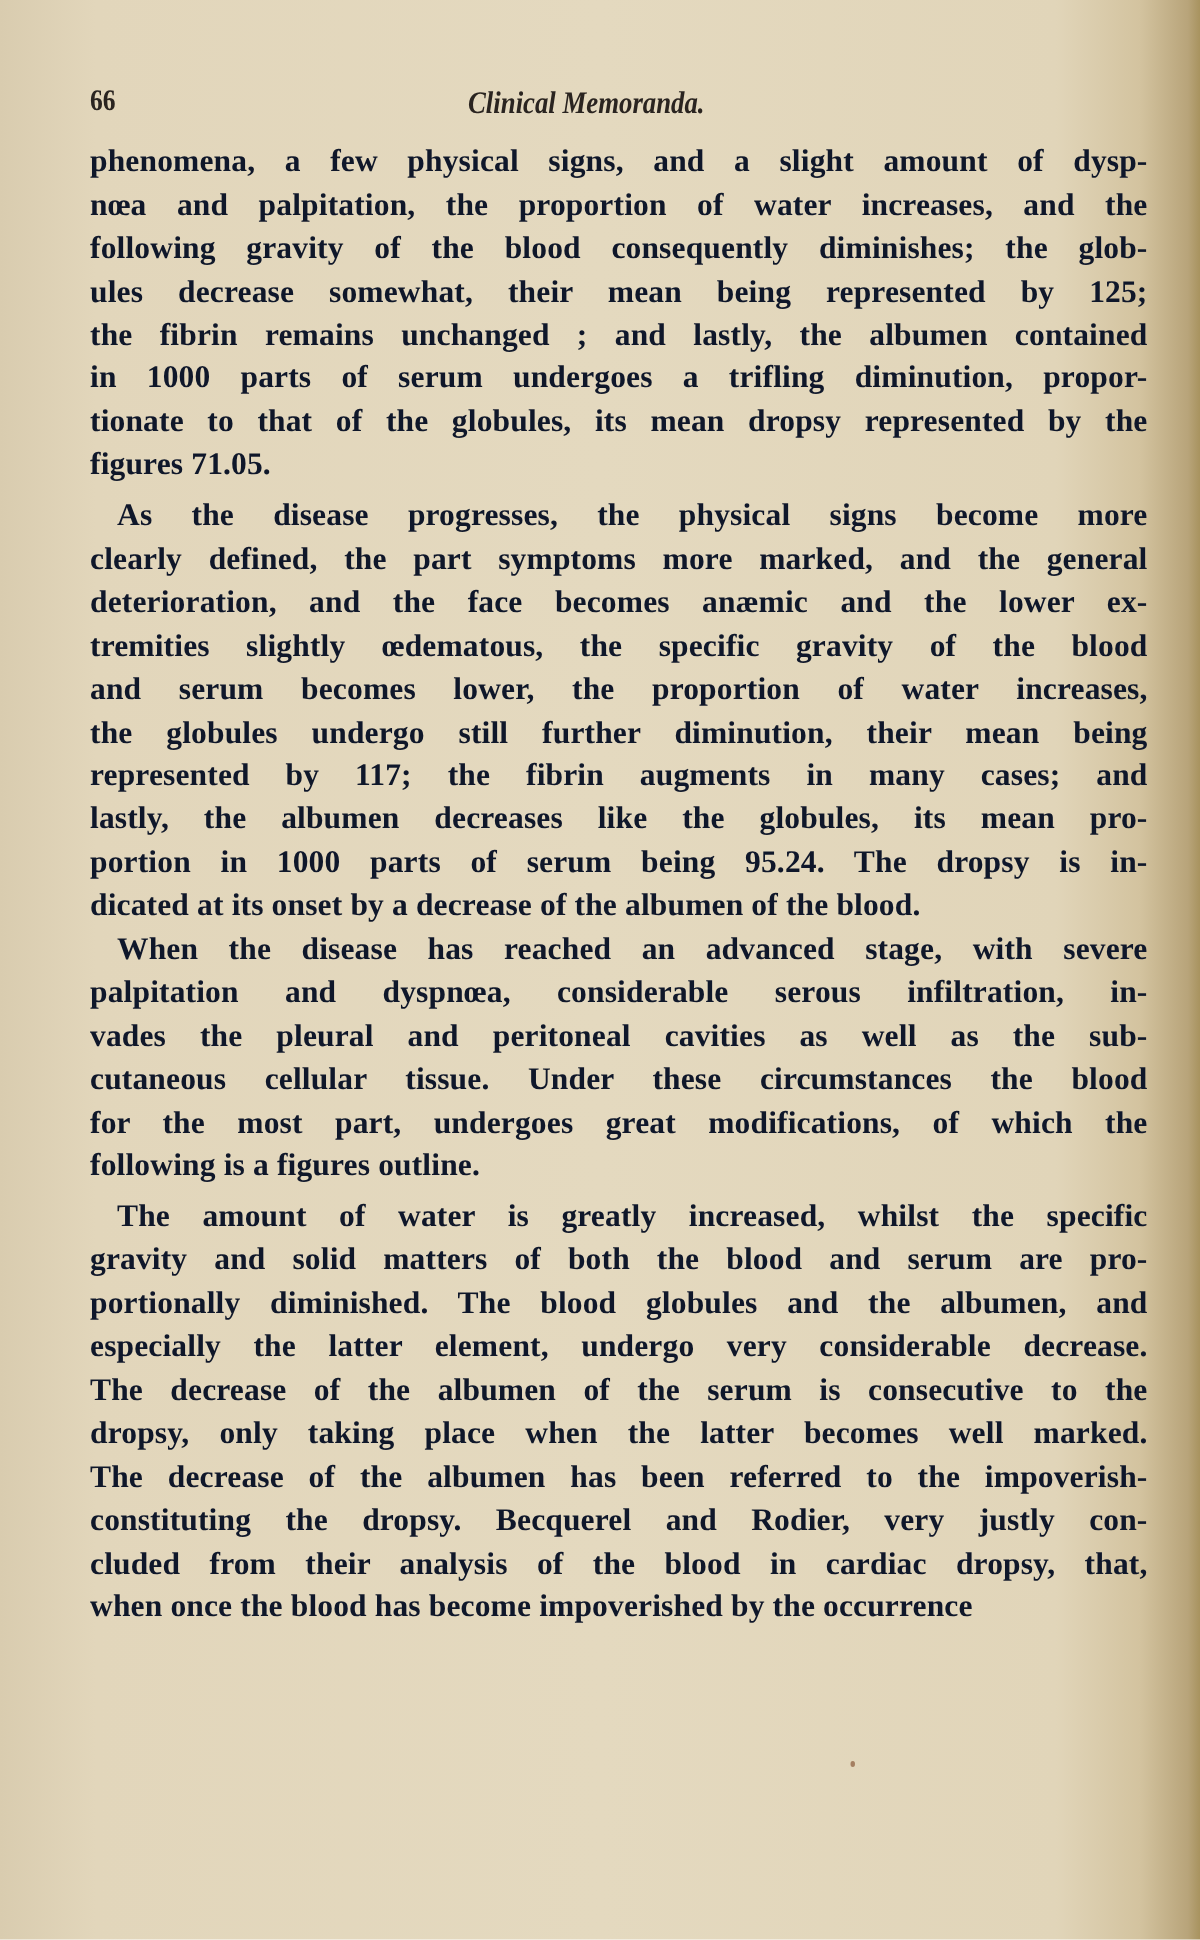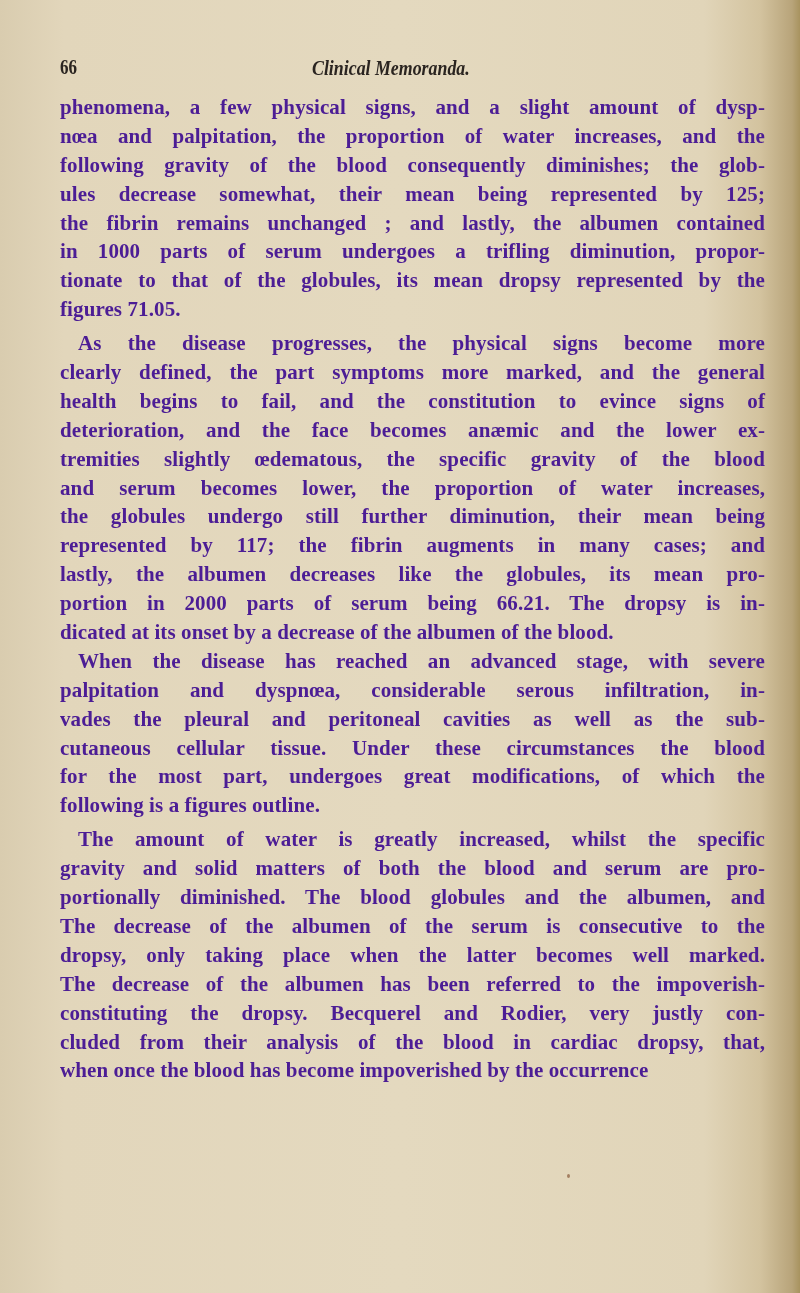--- a/index.html
+++ b/index.html
@@ -12,21 +12,21 @@
   }
   .page { position:absolute; left:0; top:0; width:800px; height:1293px; }
   .running-head { position:absolute; top:56px; left:0; width:792px; height:30px; }
   .page-number { position:absolute; left:60px; top:0; font-size:20px; font-family:"Liberation Serif", serif; font-weight:bold; transform:scaleX(0.85); transform-origin:left; }
   .running-title { position:absolute; left:312px; top:0; font-size:21px; font-style:italic; font-family:"Liberation Serif", serif; font-weight:bold; transform:scaleX(0.85); transform-origin:left; }
   .body-text { position:absolute; left:60px; top:93px; width:705px; }
   .line {
     display:block; height:28.9px; line-height:28.9px;
     font-size:21px; font-family:"Liberation Serif", serif; font-weight:bold;
     white-space:nowrap; text-align:justify; text-align-last:justify;
-    letter-spacing:0.1px; color:#4c1d95;
+    letter-spacing:0.1px; color:#0f172a;
   }
   .line.last { text-align-last:left; }
   .line.indent { padding-left:18px; }
   .para-gap { height:5px; }
   .speck { position:absolute; width:3px; height:4px; border-radius:50%; background:#8a5a3a; opacity:0.7; }
 </style>
 </head>
 <body>
 
 <div class="page">
@@ -43,43 +43,43 @@
         <span class="line">ules decrease somewhat, their mean being represented by 125;</span>
         <span class="line">the fibrin remains unchanged ; and lastly, the albumen contained</span>
         <span class="line">in 1000 parts of serum undergoes a trifling diminution, propor-</span>
         <span class="line">tionate to that of the globules, its mean dropsy represented by the</span>
         <span class="line last">figures 71.05.</span>
       </div>
       <div class="para-gap"></div>
       <div class="paragraph">
         <span class="line indent">As the disease progresses, the physical signs become more</span>
         <span class="line">clearly defined, the part symptoms more marked, and the general</span>
-        <span class="line">health begins to fail, and the constitution to evince signs of</span>
         <span class="line">deterioration, and the face becomes anæmic and the lower ex-</span>
         <span class="line">tremities slightly œdematous, the specific gravity of the blood</span>
         <span class="line">and serum becomes lower, the proportion of water increases,</span>
         <span class="line">the globules undergo still further diminution, their mean being</span>
         <span class="line">represented by 117; the fibrin augments in many cases; and</span>
         <span class="line">lastly, the albumen decreases like the globules, its mean pro-</span>
-        <span class="line">portion in 2000 parts of serum being 66.21. The dropsy is in-</span>
+        <span class="line">portion in 1000 parts of serum being 95.24. The dropsy is in-</span>
         <span class="line last">dicated at its onset by a decrease of the albumen of the blood.</span>
       </div>
       <div class="paragraph">
         <span class="line indent">When the disease has reached an advanced stage, with severe</span>
         <span class="line">palpitation and dyspnœa, considerable serous infiltration, in-</span>
         <span class="line">vades the pleural and peritoneal cavities as well as the sub-</span>
         <span class="line">cutaneous cellular tissue. Under these circumstances the blood</span>
         <span class="line">for the most part, undergoes great modifications, of which the</span>
         <span class="line last">following is a figures outline.</span>
       </div>
       <div class="para-gap"></div>
       <div class="paragraph">
         <span class="line indent">The amount of water is greatly increased, whilst the specific</span>
         <span class="line">gravity and solid matters of both the blood and serum are pro-</span>
         <span class="line">portionally diminished. The blood globules and the albumen, and</span>
+        <span class="line">especially the latter element, undergo very considerable decrease.</span>
         <span class="line">The decrease of the albumen of the serum is consecutive to the</span>
         <span class="line">dropsy, only taking place when the latter becomes well marked.</span>
         <span class="line">The decrease of the albumen has been referred to the impoverish-</span>
         <span class="line">constituting the dropsy. Becquerel and Rodier, very justly con-</span>
         <span class="line">cluded from their analysis of the blood in cardiac dropsy, that,</span>
         <span class="line last">when once the blood has become impoverished by the occurrence</span>
       </div>
     </div>
 
   <span class="speck" style="left:567px; top:1174px;"></span>

